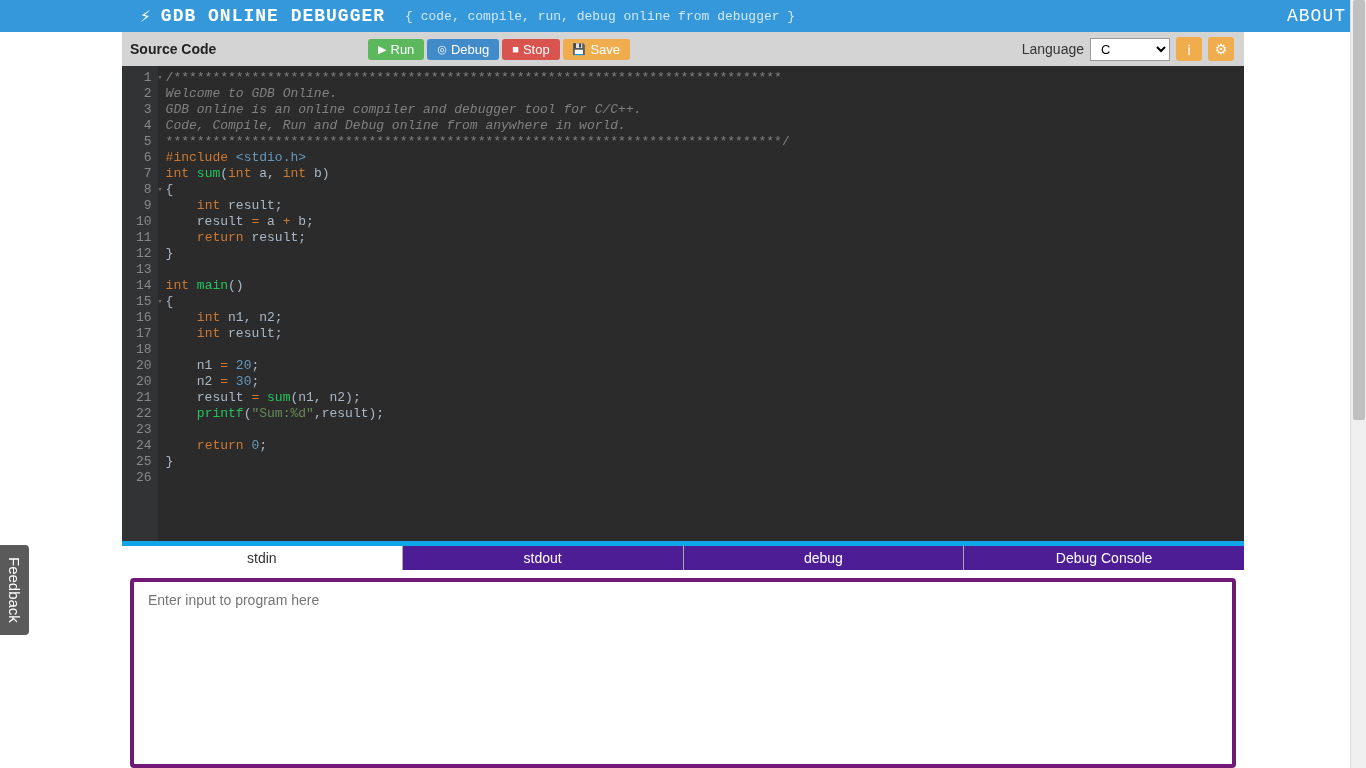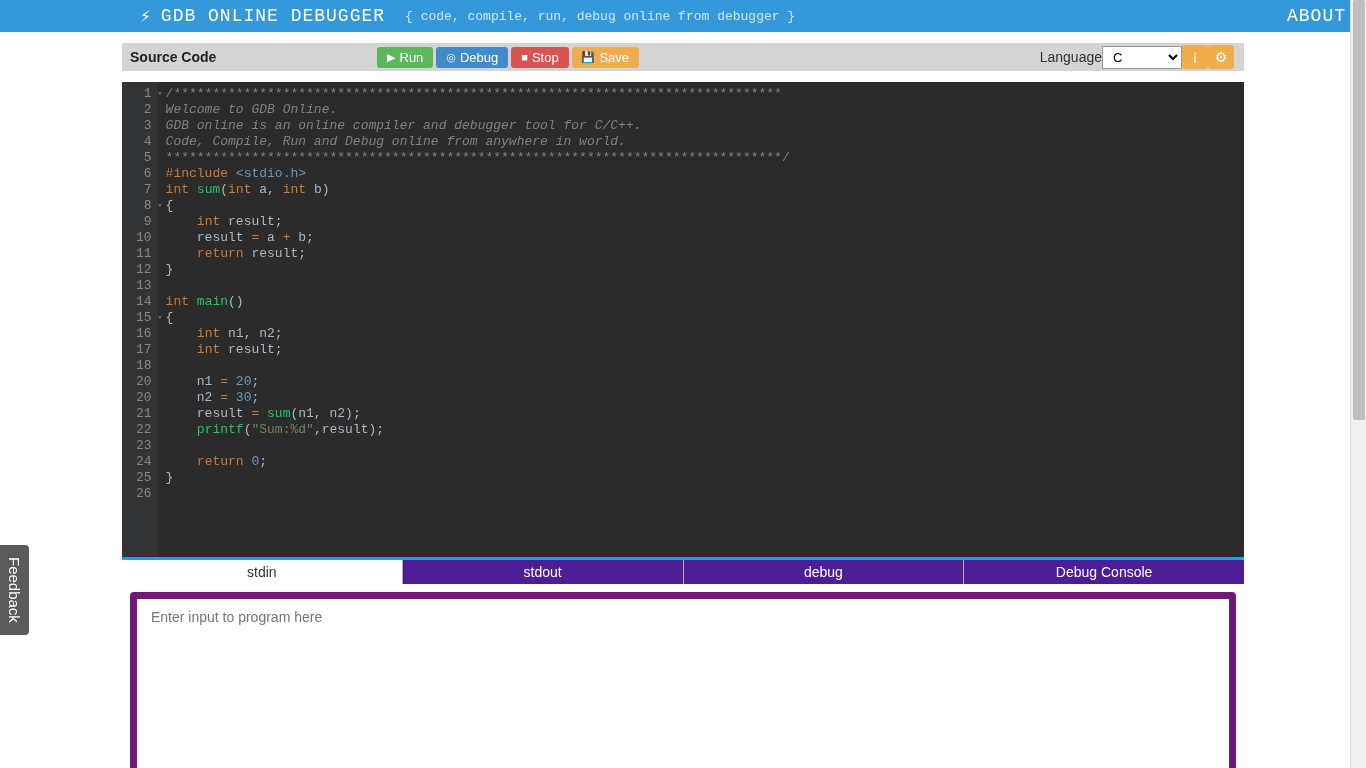--- a/index.html
+++ b/index.html
@@ -19,41 +19,41 @@
   padding: 6px 20px 6px 140px;
   height: 32px;
   font-family: 'Courier New', monospace;
 }
 .logo-icon {
   margin-right: 10px;
   font-size: 18px;
 }
 .header-title {
   font-size: 18px;
-  font-weight: normal;
+  font-weight: bold;
   letter-spacing: 1px;
 }
 .header-tagline {
   margin-left: 20px;
   font-size: 13px;
   color: #d0e8f7;
 }
 .header-about {
   margin-left: auto;
   font-size: 18px;
   letter-spacing: 1px;
   cursor: pointer;
 }
 .toolbar {
   background: #d4d4d4;
   display: flex;
   align-items: center;
   padding: 4px 10px 4px 8px;
-  margin: 11px 122px;
-  height: 28px;
+  margin: 0 122px;
+  height: 34px;
 }
 .toolbar-label {
   font-weight: bold;
   font-size: 14px;
   color: #222;
 }
 .toolbar-center {
   margin-left: auto;
   margin-right: auto;
   display: flex;
@@ -72,20 +72,21 @@
   gap: 4px;
 }
 .btn-run { background: #5cb85c; }
 .btn-debug { background: #428bca; }
 .btn-stop { background: #d9534f; }
 .btn-save { background: #f0ad4e; }
 .btn-icon { font-size: 11px; }
 .toolbar-right {
   display: flex;
   align-items: center;
+  gap: 6px;
 }
 .lang-label { font-size: 14px; color: #333; }
 .lang-select {
   padding: 2px 20px 2px 6px;
   font-size: 13px;
   border: 1px solid #999;
   background: #fff;
   width: 80px;
 }
 .icon-btn {
@@ -139,40 +140,40 @@
 .str { color: #6a8759; }
 .inc { color: #6897bb; }
 .kw { color: #cc7832; }
 .ty { color: #cc7832; }
 .fn { color: #22c55e; }
 .num { color: #6897bb; }
 .eq { color: #cc7832;}
 .tabs {
   margin: 0 122px;
   display: flex;
-  border-top: 3px solid #0ea5e9;
+  border-top: 5px solid #0ea5e9;
 }
 .tab {
   flex: 1;
   text-align: center;
   padding: 4px 0;
   background: #4c1d95;
   color: #fff;
   font-size: 14px;
   border-right: 1px solid #aaa;
   cursor: pointer;
 }
 .tab.active {
   background: #fff;
   color: #333;
 }
 .tab:last-child { border-right: none; }
 .io-area {
   margin: 8px 130px 0;
-  border: 7px solid #701a75;
+  border: 4px solid #701a75;
   border-radius: 4px;
   height: 190px;
 }
 .io-textarea {
   width: 100%;
   height: 100%;
   border: none;
   padding: 10px 14px;
   font-size: 14px;
   color: #999;

